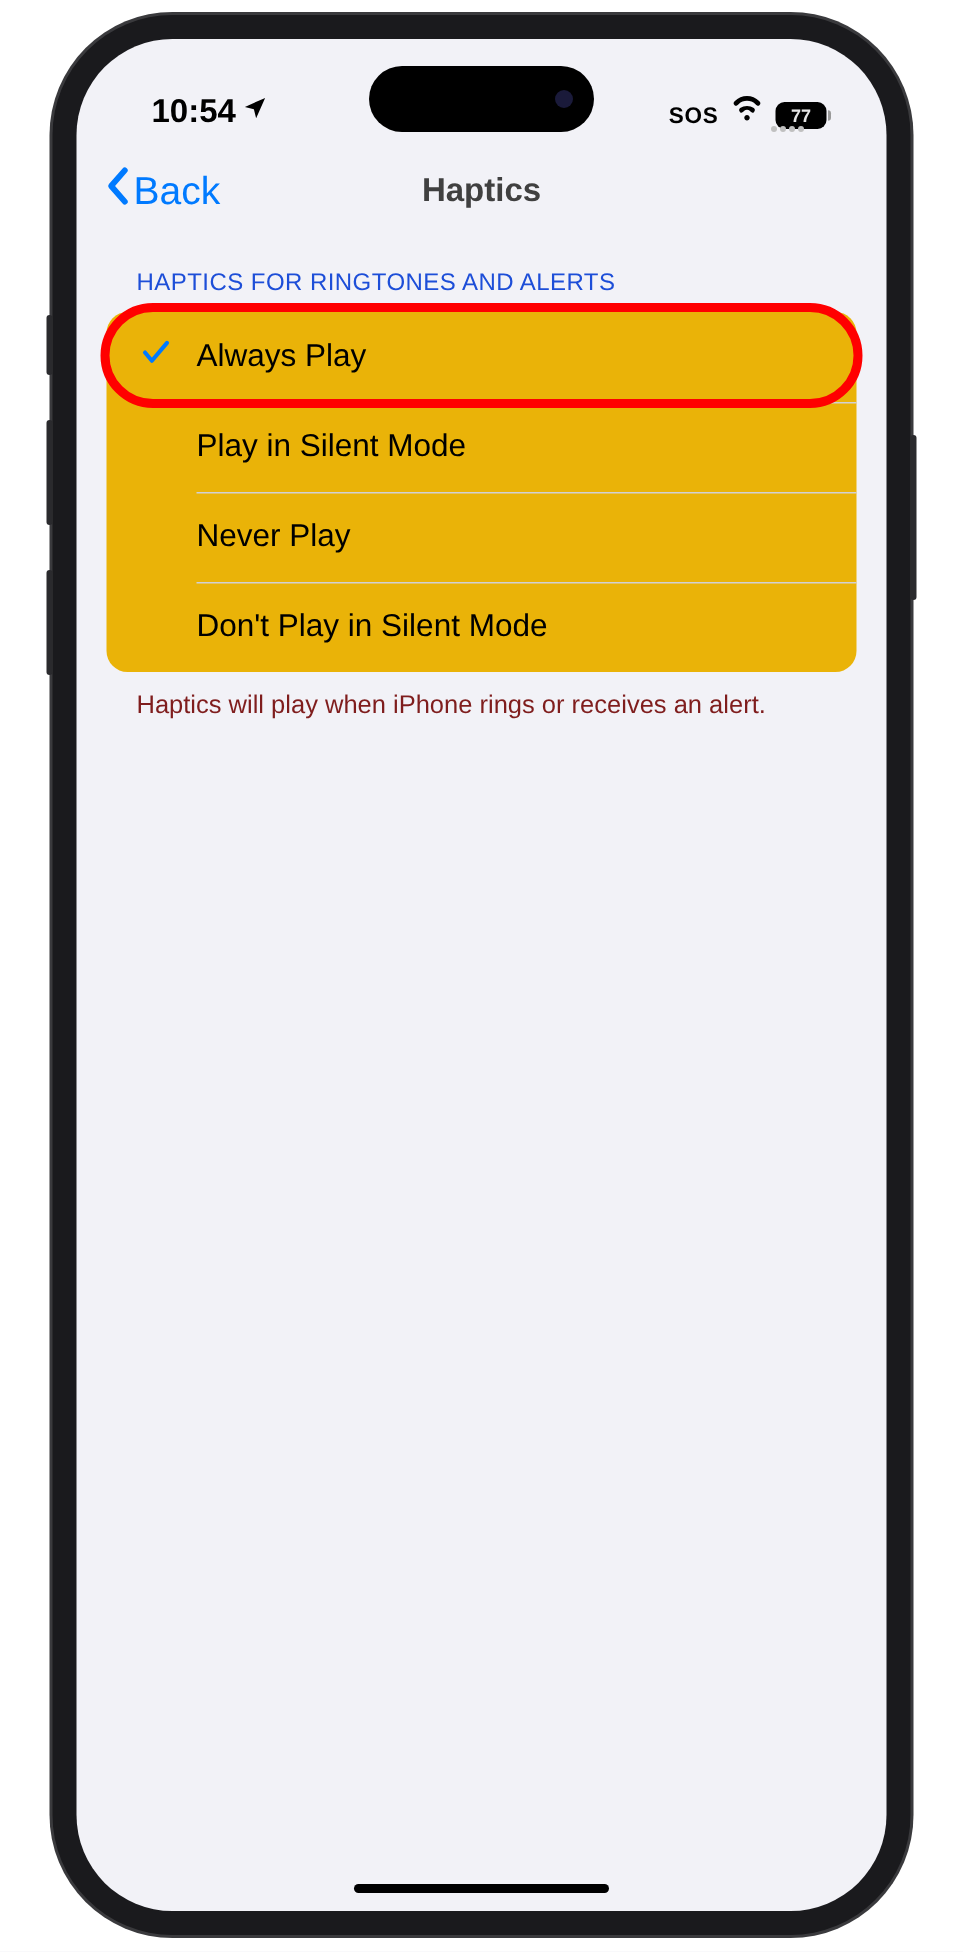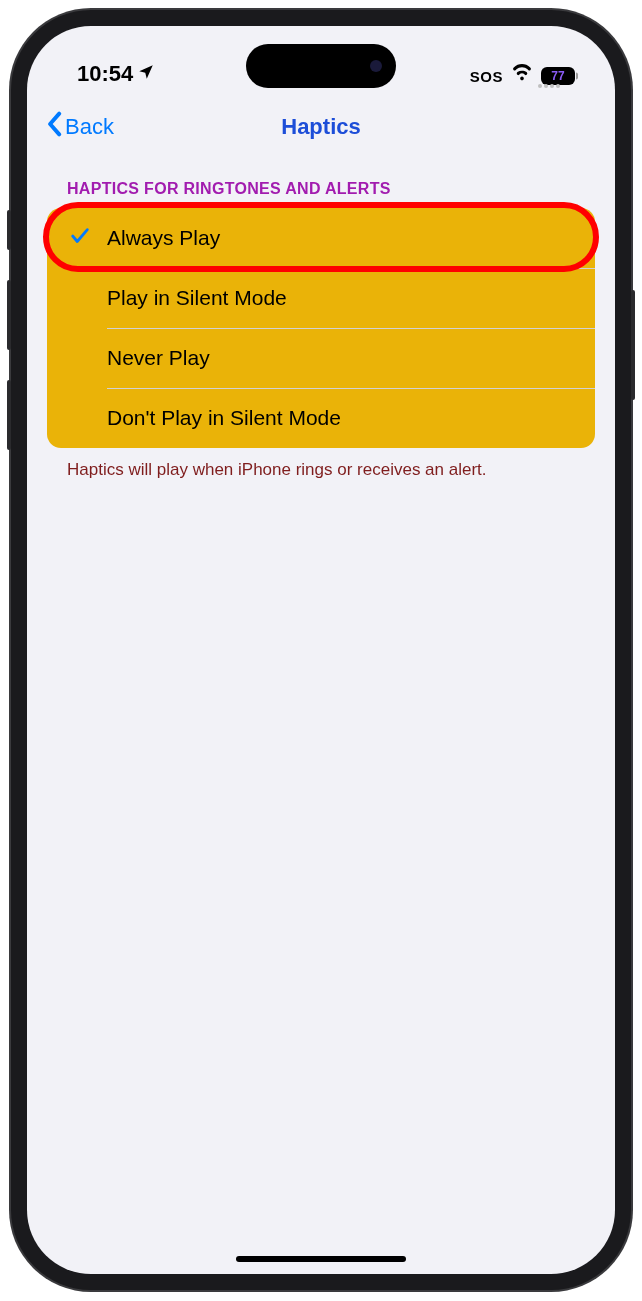--- a/index.html
+++ b/index.html
@@ -12,21 +12,21 @@
     body {
       background: #fff;
       width: 642px;
       height: 1301px;
       display: flex;
       justify-content: center;
       align-items: flex-start;
     }
     
     .phone-frame {
-      width: 620px;
+      width: 572px;
       height: 1280px;
       background: #1a1a1d;
       border-radius: 80px;
       padding: 16px;
       margin-top: 10px;
       position: relative;
       box-shadow: 0 0 0 2px #3a3a3d;
     }
     
     .phone-buttons-left {
@@ -140,21 +140,21 @@
     }
     
     .battery-body {
       width: 34px;
       height: 18px;
       background: #000;
       border-radius: 6px;
       display: flex;
       align-items: center;
       justify-content: center;
-      color: #8b5cf6;
+      color: #e5e5e5;
       font-size: 12px;
       font-weight: 700;
       position: relative;
     }
     
     .battery-body::after {
       content: '';
       position: absolute;
       right: -3px;
       top: 50%;
@@ -172,43 +172,42 @@
       padding: 18px 20px 22px;
       position: relative;
     }
     
     .back-button {
       position: absolute;
       left: 18px;
       display: flex;
       align-items: center;
       color: #007aff;
-      font-size: 22px;
+      font-size: 26px;
       gap: 2px;
     }
     
     .back-chevron svg { width: 18px; height: 26px; }
     
     .nav-title {
       font-size: 22px;
       font-weight: 600;
-      color: #1d4ed8;
+      color: #404040;
     }
     
     .content {
       padding: 0 20px;
     }
     
     .section-header {
       font-size: 16px;
-      color: #a21caf;
+      color: #1d4ed8;
       padding: 18px 20px 10px;
       text-transform: uppercase;
       letter-spacing: 0.3px;
-      font-weight: bold;
     }
     
     .settings-group {
       background: #eab308;
       border-radius: 14px;
       overflow: visible;
       position: relative;
     }
     
     .settings-row {

